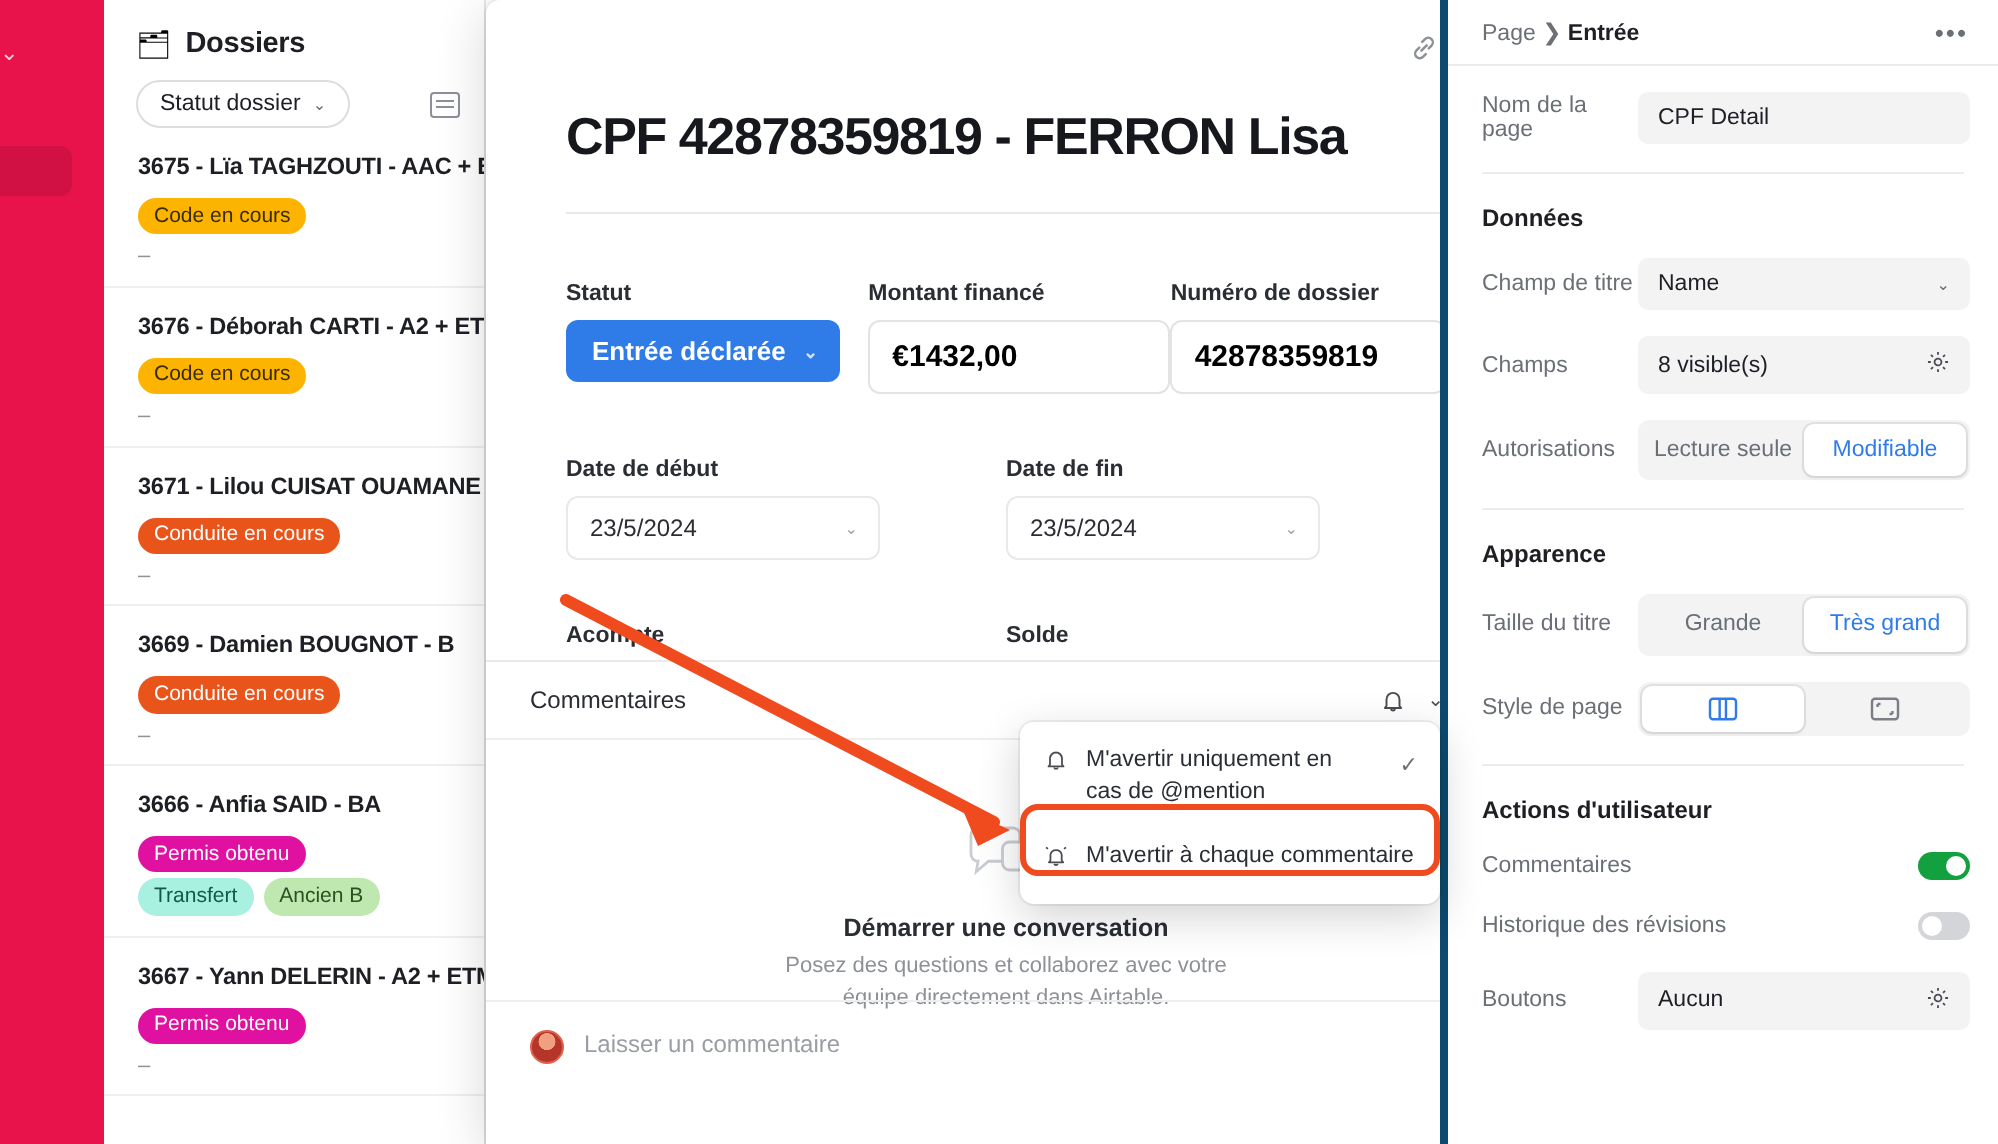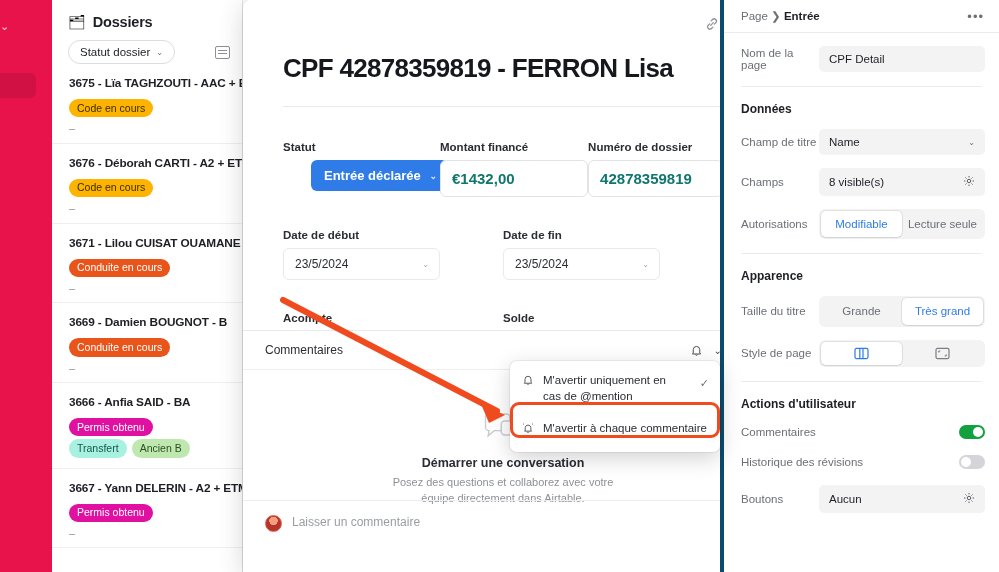--- a/index.html
+++ b/index.html
@@ -115,26 +115,26 @@
     border-bottom: 1px solid #e9e9ea;
   }
   .fields { padding-top: 18px; }
   .frow { display: flex; }
   .fcell { }
   .flabel { font-size: 11.5px; font-weight: bold; color: #2a2d34; margin-bottom: 7px; margin-top: 16px; }
   .pill-select {
     background: #2f7ce8; color: #fff; border-radius: 6px;
     display: flex; align-items: center; justify-content: space-between;
     font-size: 13px; font-weight: bold; padding: 8px 11px 8px 13px;
-    width: 137px; cursor: pointer; margin-left: 28px;
+    width: 137px; cursor: pointer;
   }
   .pill-select .chev { color: #cfe1fb; font-size: 9px; }
   .box-input {
     border: 1px solid #e2e3e5; border-radius: 6px;
-    font-size: 15px; font-weight: bold; color: #0f766e;
+    font-size: 15px; font-weight: bold; color: #000000;
     padding: 9px 11px; background: #fff;
   }
   .date-select {
     border: 1px solid #e8e9eb; border-radius: 6px;
     display: flex; align-items: center; justify-content: space-between;
     font-size: 12px; color: #2a2d34; padding: 8px 10px 8px 11px;
     width: 157px; background: #fff; cursor: pointer;
   }
   .date-select .chev { color: #a2a5ab; }
   .plain-val { font-size: 12px; color: #2a2d34; }
@@ -500,22 +500,22 @@
             <circle cx="8" cy="8" r="2.3"></circle>
             <path d="M8 1.3v1.9M8 12.8v1.9M1.3 8h1.9M12.8 8h1.9M3.3 3.3l1.35 1.35M11.35 11.35l1.35 1.35M12.7 3.3l-1.35 1.35M4.65 11.35 3.3 12.7"></path>
           </svg>
         </span>
       </span>
     </div>
 
     <div class="prow">
       <span class="prow-label top">Autorisations</span>
       <span class="segment">
+        <span class="seg">Lecture seule</span>
         <span class="seg active">Modifiable</span>
-        <span class="seg">Lecture seule</span>
       </span>
     </div>
 
     <div class="psep"></div>
     <div class="psect">Apparence</div>
 
     <div class="prow">
       <span class="prow-label top">Taille du titre</span>
       <span class="segment">
         <span class="seg">Grande</span>

